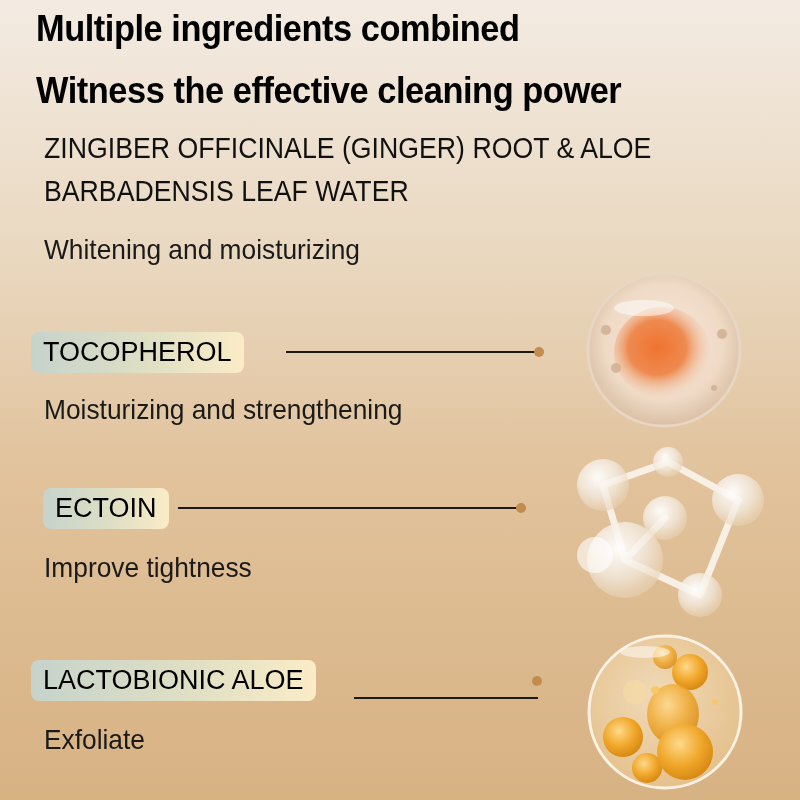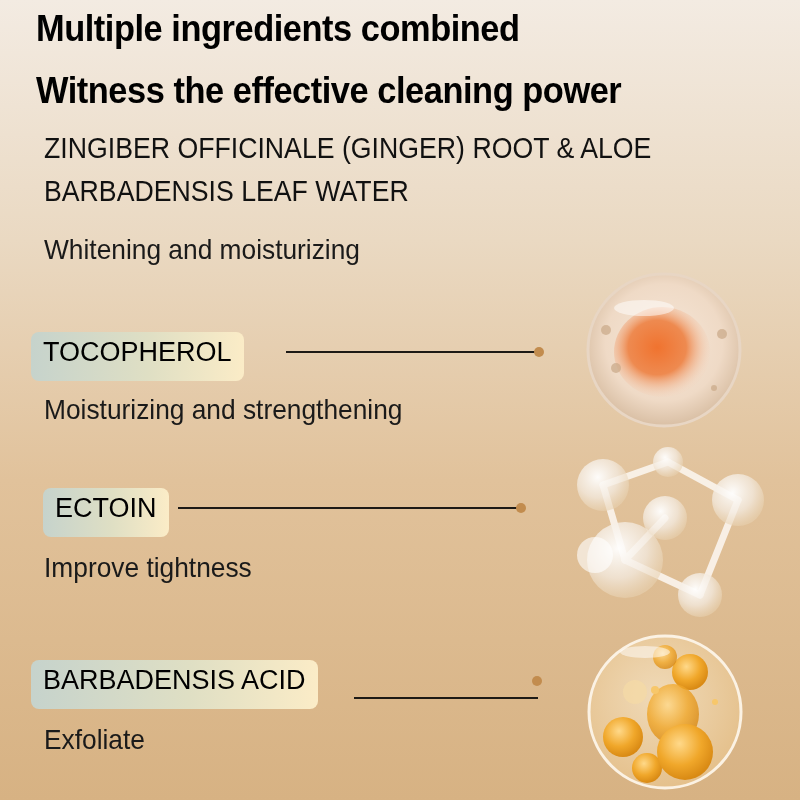--- a/index.html
+++ b/index.html
@@ -19,21 +19,21 @@
     position: absolute; left: 44px; font-size: 29px; color: #111; white-space: nowrap;
     transform: scaleX(0.92); transform-origin: left center;
   }
   .t1 { top: 132px; }
   .t2 { top: 175px; }
   .desc {
     position: absolute; left: 44px; font-size: 28px; color: #1a1a1a; white-space: nowrap;
     transform: scaleX(0.94); transform-origin: left center;
   }
   .pill {
-    position: absolute; left: 31px; height: 49px; border-radius: 8px;
+    position: absolute; left: 31px; height: 41px; border-radius: 8px;
     background: linear-gradient(90deg, #c6d3cc 0%, #dfdfc4 55%, #fbecc7 100%);
     font-size: 27px; line-height: 41px; padding: 0 12px; color: #000; white-space: nowrap;
     box-sizing: border-box;
   }
   .line {
     position: absolute; height: 2px; background: #1d1a16;
   }
   .dot {
     position: absolute; width: 10px; height: 10px; border-radius: 50%; background: #c28c4e;
   }
@@ -104,21 +104,21 @@
     <circle cx="113" cy="17" r="15" fill="url(#ball)"></circle>
     <circle cx="183" cy="55" r="26" fill="url(#ball)"></circle>
     <circle cx="110" cy="73" r="22" fill="url(#ball)"></circle>
     <circle cx="70" cy="115" r="38" fill="url(#ball)"></circle>
     <circle cx="145" cy="150" r="22" fill="url(#ball)"></circle>
     <circle cx="40" cy="110" r="18" fill="#ffffff" opacity="0.6"></circle>
   </svg>
 </div>
 
 <div>
-  <div class="pill" style="top:660px;">BARBADENSIS ACID</div>
+  <div class="pill" style="top:660px;">LACTOBIONIC ALOE</div>
   <div class="line" style="left:354px; top:697px; width:184px;"></div>
   <div class="dot" style="left:532px; top:676px;"></div>
   <div class="desc" style="top:724px;">Exfoliate</div>
   <svg class="icon-img" style="left:585px; top:632px;" width="160" height="160" viewBox="0 0 160 160">
     <defs>
       <radialGradient id="shell" cx="45%" cy="40%" r="60%">
         <stop offset="0%" stop-color="#f5e2c2" stop-opacity="0.8"></stop>
         <stop offset="100%" stop-color="#e6c28d" stop-opacity="0.9"></stop>
       </radialGradient>
       <radialGradient id="gold" cx="40%" cy="35%" r="65%">

